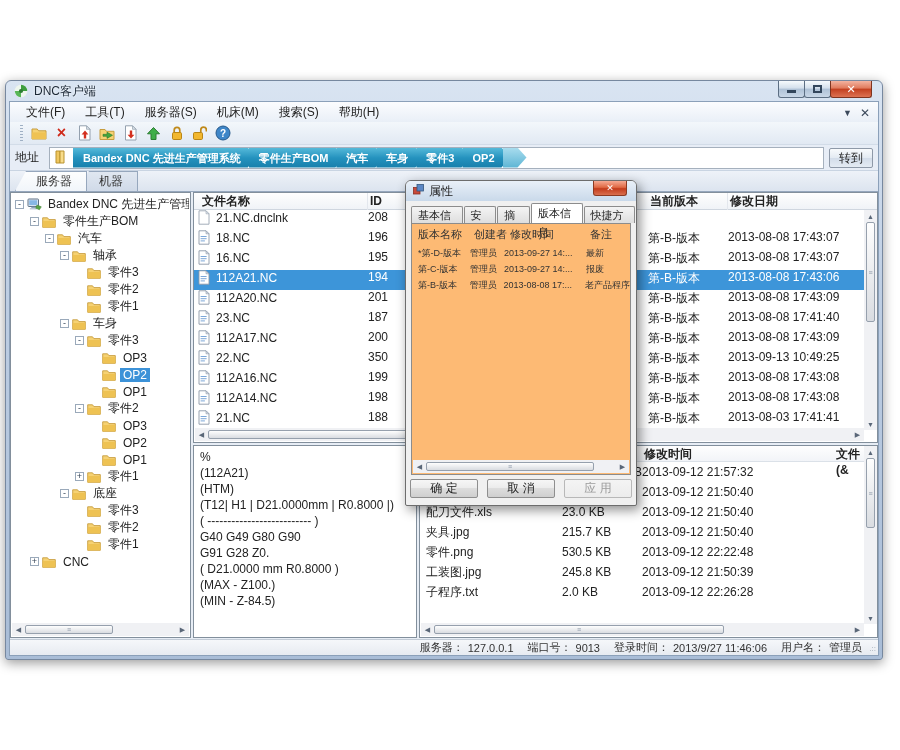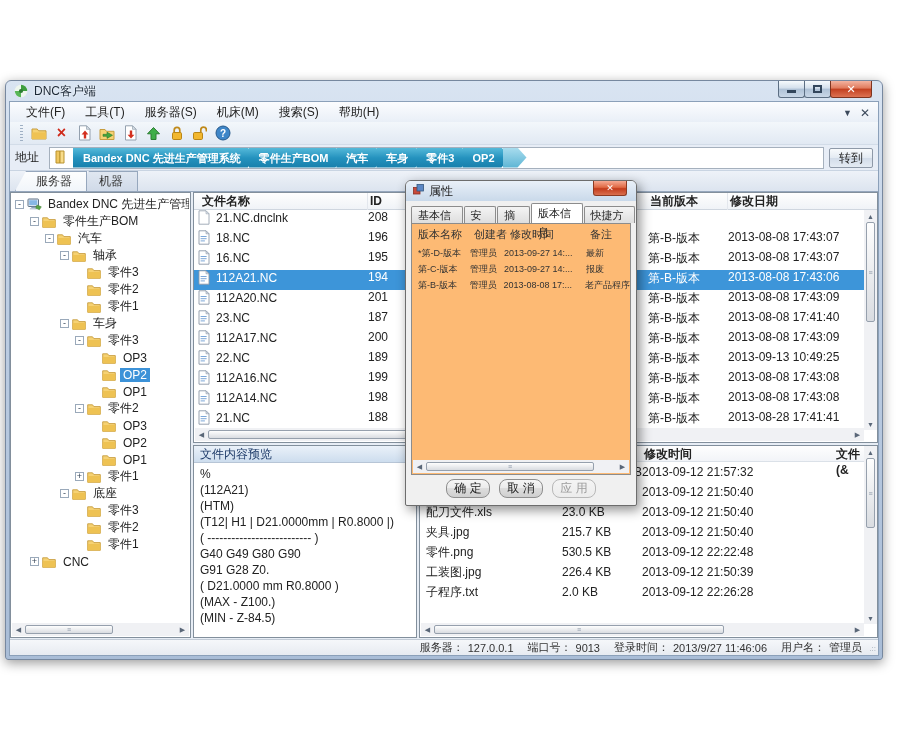--- a/index.html
+++ b/index.html
@@ -136,21 +136,21 @@
     border:1px solid #8c8c8c; border-bottom:none; border-radius:2px 2px 0 0;
     background:linear-gradient(#f4f4f4,#dedede); }
   .dlg-tab.active { height:20px; line-height:19px; background:#fff; z-index:2; }
   .dlg-content { position:absolute; left:5px; right:5px; top:42px; height:252px; background:#fdba74; border:1px solid #8c8c8c; }
   .v-hdr { position:absolute; top:3px; height:16px; font-size:11px; color:#333; }
   .v-rows { position:absolute; left:0; right:0; top:21px; }
   .v-row { height:16px; display:flex; padding-left:6px; font-size:9px; color:#333; align-items:center; white-space:nowrap; }
   .v-name { width:52px; } .v-creator { width:34px; } .v-time { width:82px; } .v-note { flex:1; }
   .dlg-content .hscroll { height:13px; }
   .dlg-buttons { position:absolute; left:0; right:0; bottom:7px; display:flex; justify-content:center; gap:9px; }
-  .win-btn { width:44px; height:19px; font-size:12px; color:#222; border:1px solid #8e8e8e; border-radius:8px;
+  .win-btn { width:68px; height:19px; font-size:12px; color:#222; border:1px solid #8e8e8e; border-radius:2px;
     background:linear-gradient(#f6f6f6,#ececec 45%,#dddddd 50%,#cfcfcf); text-align:center; line-height:17px; }
   .win-btn.disabled { color:#9c9c9c; border-color:#b8b8b8; background:linear-gradient(#f4f4f4,#ececec); }
 
   
   .statusbar { position:absolute; left:0; right:0; bottom:0; height:16px; display:flex; align-items:center;
     justify-content:flex-end; gap:4px; padding-right:16px; font-size:11px; color:#333;
     background:linear-gradient(#f5f7fa,#e7ebf1); border-top:1px solid #c2cbd6; }
   .statusbar .lbl { margin-left:10px; }
   .grip { position:absolute; right:2px; bottom:2px; font-size:8px; color:#9aa4b0; }
 </style>
@@ -646,21 +646,21 @@
                   <svg width="12" height="15" viewBox="0 0 12 15">
                     <path d="M1 .8 h7 l3 3 V14.2 H1 Z" fill="#fff" stroke="#8d99a8" stroke-width=".9"></path>
                     <path d="M8 .8 l3 3 H8 Z" fill="#d7dfe8" stroke="#8d99a8" stroke-width=".6"></path>
                     <rect x="2.6" y="6" width="6" height="1" fill="#7da7d8"></rect>
                     <rect x="2.6" y="8.2" width="6" height="1" fill="#7da7d8"></rect>
                     <rect x="2.6" y="10.4" width="4.3" height="1" fill="#7da7d8"></rect>
                   </svg>
                 </span>
                 <span>22.NC</span>
               </span>
-              <span class="c-id">189</span>
+              <span class="c-id">350</span>
               <span class="c-spacer"></span>
               <span class="c-ver">第-B-版本</span>
               <span class="c-date">2013-09-13 10:49:25</span>
             </div>
             <div class="list-row">
               <span class="c-name">
                 <span class="file-icon">
                   <svg width="12" height="15" viewBox="0 0 12 15">
                     <path d="M1 .8 h7 l3 3 V14.2 H1 Z" fill="#fff" stroke="#8d99a8" stroke-width=".9"></path>
                     <path d="M8 .8 l3 3 H8 Z" fill="#d7dfe8" stroke="#8d99a8" stroke-width=".6"></path>
@@ -703,39 +703,38 @@
                     <rect x="2.6" y="6" width="6" height="1" fill="#7da7d8"></rect>
                     <rect x="2.6" y="8.2" width="6" height="1" fill="#7da7d8"></rect>
                     <rect x="2.6" y="10.4" width="4.3" height="1" fill="#7da7d8"></rect>
                   </svg>
                 </span>
                 <span>21.NC</span>
               </span>
               <span class="c-id">188</span>
               <span class="c-spacer"></span>
               <span class="c-ver">第-B-版本</span>
-              <span class="c-date">2013-08-28 17:41:41</span>
+              <span class="c-date">2013-08-03 17:41:41</span>
             </div>
           </div>
         <div class="vscroll" id="list-vscroll">
           <div class="sb-arrow">▲</div>
           <div class="sb-thumb" style="height:100px;">≡</div>
           <div style="flex:1"></div>
           <div class="sb-arrow" style="position:absolute;bottom:0;">▼</div>
         </div>
         <div class="hscroll" id="list-hscroll">
           <span class="sb-arrow">◀</span>
           <span class="sb-thumb" style="width:420px;">≡</span>
           <span class="hspacer"></span>
           <span class="sb-arrow">▶</span>
         </div>
       </div>
 
       <div class="panel" id="preview-panel">
-        <div class="preview-head">文件内容预览</div>
         <div id="code-lines"><div class="code-line">%</div><div class="code-line">(112A21)</div><div class="code-line">(HTM)</div><div class="code-line">(T12| H1 | D21.0000mm | R0.8000 |)</div><div class="code-line">( -------------------------- )</div><div class="code-line">G40 G49 G80 G90</div><div class="code-line">G91 G28 Z0.</div><div class="code-line">( D21.0000 mm R0.8000 )</div><div class="code-line">(MAX - Z100.)</div><div class="code-line">(MIN - Z-84.5)</div></div>
       </div>
 
       <div class="panel" id="attach-panel">
         <div class="attach-header">
           <span class="hdr-cell" style="left:142px;width:80px;height:16px;line-height:16px;border-right:none;">大小</span>
           <span class="hdr-cell" style="left:222px;width:192px;height:16px;line-height:16px;border-right:none;">修改时间</span>
           <span class="hdr-cell" style="left:414px;right:0;height:16px;line-height:16px;border-right:none;">文件(&amp;</span>
         </div>
         <div id="attach-rows">
@@ -764,21 +763,21 @@
               <span class="a-file"></span>
             </div>
             <div class="attach-row">
               <span class="a-name">零件.png</span>
               <span class="a-size">530.5 KB</span>
               <span class="a-time">2013-09-12 22:22:48</span>
               <span class="a-file"></span>
             </div>
             <div class="attach-row">
               <span class="a-name">工装图.jpg</span>
-              <span class="a-size">226.4 KB</span>
+              <span class="a-size">245.8 KB</span>
               <span class="a-time">2013-09-12 21:50:39</span>
               <span class="a-file"></span>
             </div>
             <div class="attach-row">
               <span class="a-name">子程序.txt</span>
               <span class="a-size">2.0 KB</span>
               <span class="a-time">2013-09-12 22:26:28</span>
               <span class="a-file"></span>
             </div>
           </div>

